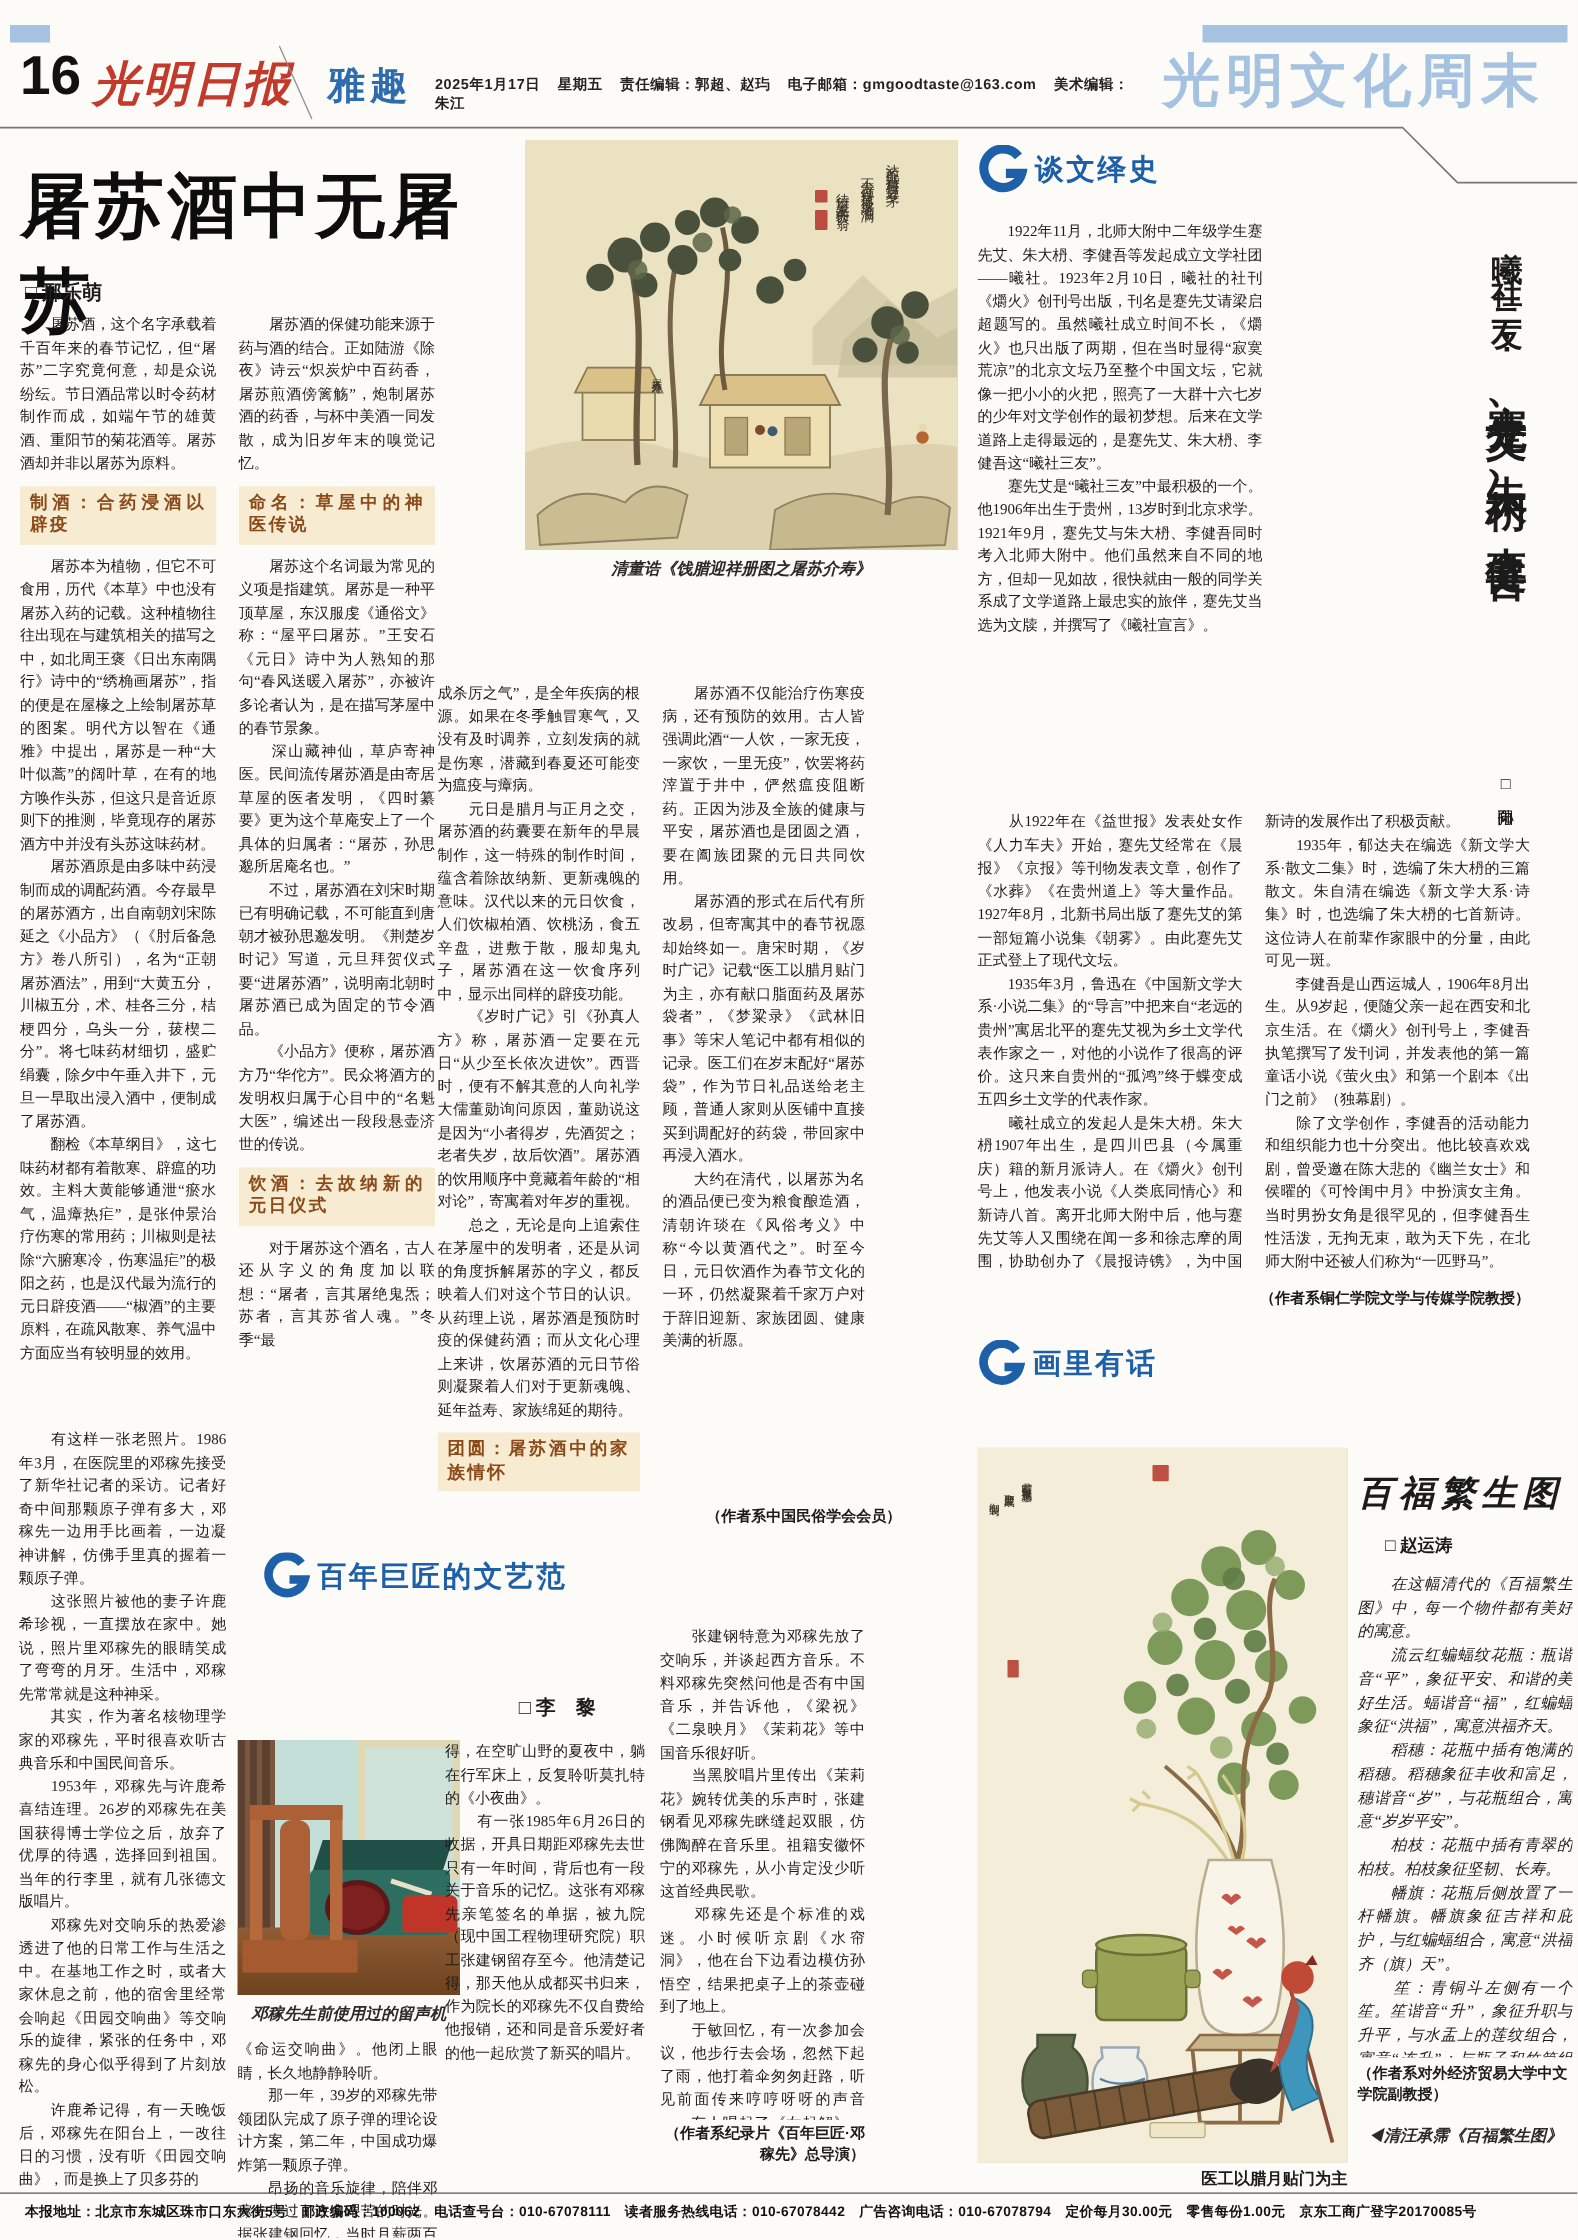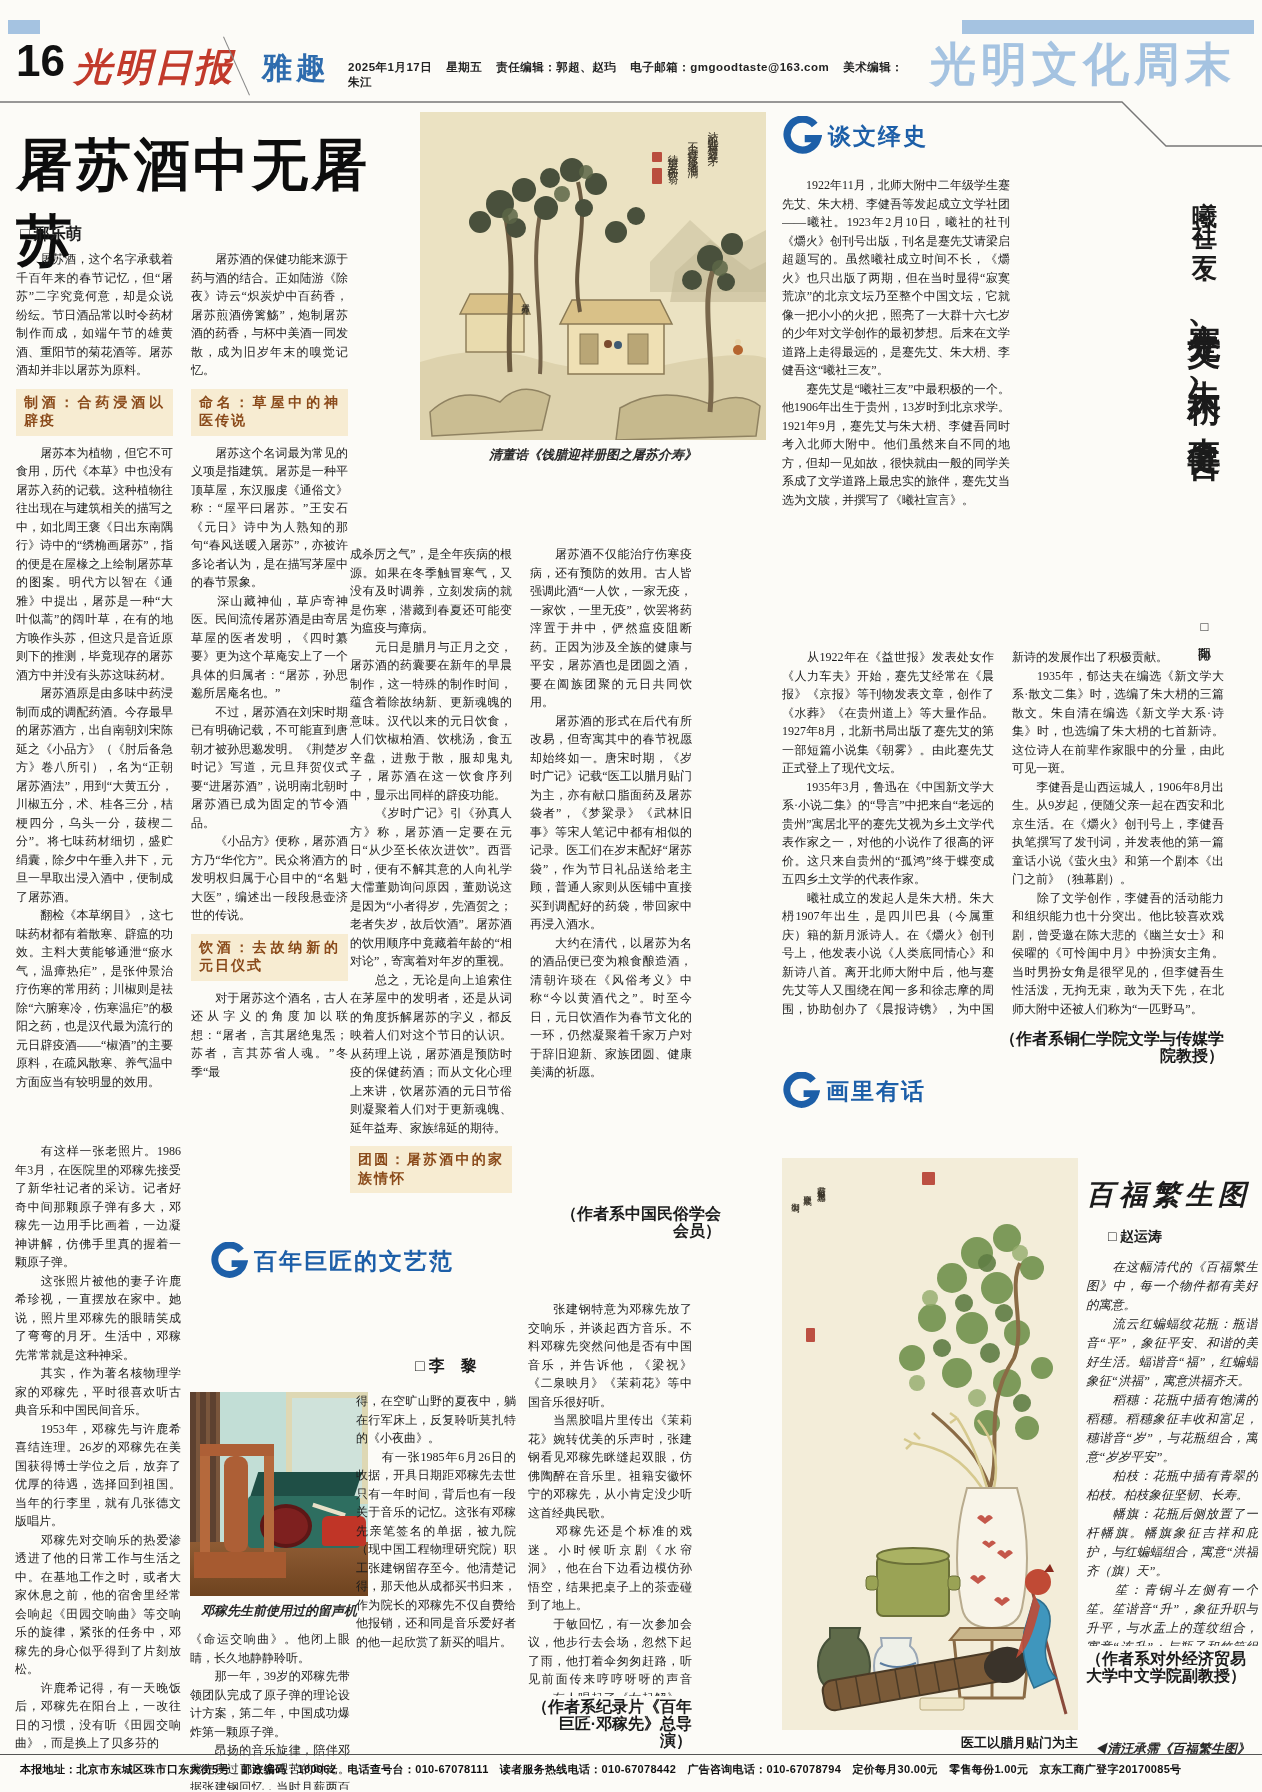--- a/index.html
+++ b/index.html
@@ -13,21 +13,21 @@
   .sectionname{font-size:30px;font-weight:bold;color:#2e6cae;letter-spacing:4px;}
   .dateline{font-size:11.5px;color:#222;font-weight:bold;letter-spacing:.5px;}
   .dateline span{margin-right:14px;}
   .weekend{font-size:46px;font-weight:bold;color:#a5c3e1;letter-spacing:5px;font-family:"Liberation Serif",serif;}
   .divline{width:0;border-left:1.5px solid #8a8a8a;}
   
   .col,.flow{font:12px/18.5px "Liberation Serif",serif;text-align:justify;color:#1c1c1c;overflow:hidden;}
   .paras{white-space:pre-line;margin:0 0 3px 0;}
   .flow2{column-count:2;column-gap:18px;column-fill:auto;}
   .subhead{background:#f7ecd2;color:#8a4a1a;font-weight:bold;font-size:14px;letter-spacing:2px;padding:5px 8px;margin:9px 0 8px 0;break-inside:avoid;font-family:"Liberation Serif",serif;}
-  .attr{font-weight:bold;text-align:right;font-family:"Liberation Sans",sans-serif;font-size:16px;line-height:17px;}
+  .attr{font-weight:bold;text-align:right;font-family:"Liberation Sans",sans-serif;font-size:12px;line-height:17px;}
   .maintitle{font-size:56px;font-weight:900;letter-spacing:3px;font-family:"Liberation Serif",serif;color:#0d0d0d;}
   .author{font-size:16px;font-weight:bold;font-family:"Liberation Serif",serif;}
   .caption{font-size:13px;font-weight:bold;font-style:italic;font-family:"Liberation Serif",serif;color:#2a2a2a;text-align:center;}
   .seclabel{font-size:23px;font-weight:bold;color:#1d5fa8;letter-spacing:2px;font-family:"Liberation Sans",sans-serif;vertical-align:middle;}
   .gicon{vertical-align:middle;margin-right:6px;}
   .vert{writing-mode:vertical-rl;}
   .vtitle-prefix{font-size:25px;font-weight:bold;letter-spacing:18px;font-family:"Liberation Serif",serif;}
   .vtitle-names{font-size:33px;font-weight:bold;letter-spacing:6px;font-family:"Liberation Serif",serif;margin-left:14px;}
   .vtitle-author{font-size:13px;padding-top:190px;margin-left:16px;font-family:"Liberation Serif",serif;}
   .calligtitle{font-family:"Liberation Serif",serif;font-weight:900;font-style:italic;}
@@ -319,19 +319,19 @@
   <div class="abs col kai" style="left:1086px;top:1258px;width:172px;height:388px;font-size:12.5px;line-height:19px;">
     <div class="paras">　　在这幅清代的《百福繁生图》中，每一个物件都有美好的寓意。
 　　流云红蝙蝠纹花瓶：瓶谐音“平”，象征平安、和谐的美好生活。蝠谐音“福”，红蝙蝠象征“洪福”，寓意洪福齐天。
 　　稻穗：花瓶中插有饱满的稻穗。稻穗象征丰收和富足，穗谐音“岁”，与花瓶组合，寓意“岁岁平安”。
 　　柏枝：花瓶中插有青翠的柏枝。柏枝象征坚韧、长寿。
 　　幡旗：花瓶后侧放置了一杆幡旗。幡旗象征吉祥和庇护，与红蝙蝠组合，寓意“洪福齐（旗）天”。
 　　笙：青铜斗左侧有一个笙。笙谐音“升”，象征升职与升平，与水盂上的莲纹组合，寓意“连升”；与瓶子和竹筒组合，寓意“一同升平”。柏、蝙蝠、幡旗、笙组成“百福繁生”，表达了古人对平安、繁荣、财富和幸福的向往。
 　　扁壶：笙的左侧放置了扁壶。壶谐音“福”，扁壶谐音“遍福”。</div>
   </div>
   <div class="abs attr" style="left:1086px;top:1650px;width:172px;text-align:left;">（作者系对外经济贸易大学中文学院副教授）</div>
-  <div class="abs caption" style="left:1086px;top:1700px;width:172px;margin-top:40px;">◀清汪承霈《百福繁生图》</div>
+  <div class="abs caption" style="left:1086px;top:1700px;width:172px;">◀清汪承霈《百福繁生图》</div>
   <div class="abs photocredit" style="left:845px;top:1734px;width:233px;">医工以腊月贴门为主</div>
 
   <div class="hr" style="left:0;top:1754px;width:1262px;"></div>
   <div class="abs footer" style="left:20px;top:1762px;width:1230px;">本报地址：北京市东城区珠市口东大街5号　邮政编码：100062　电话查号台：010-67078111　读者服务热线电话：010-67078442　广告咨询电话：010-67078794　定价每月30.00元　零售每份1.00元　京东工商广登字20170085号</div>
 
 </div>
 
 </body></html>

